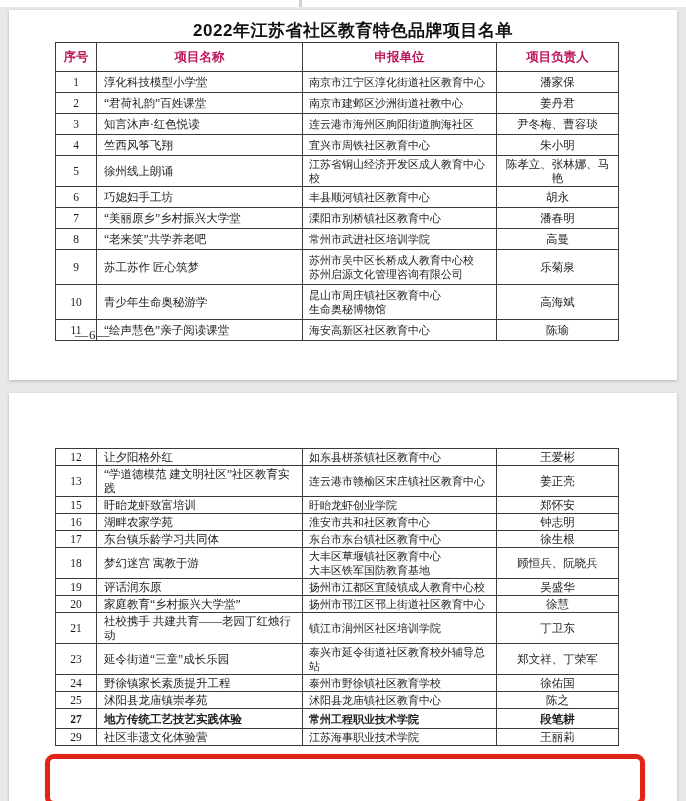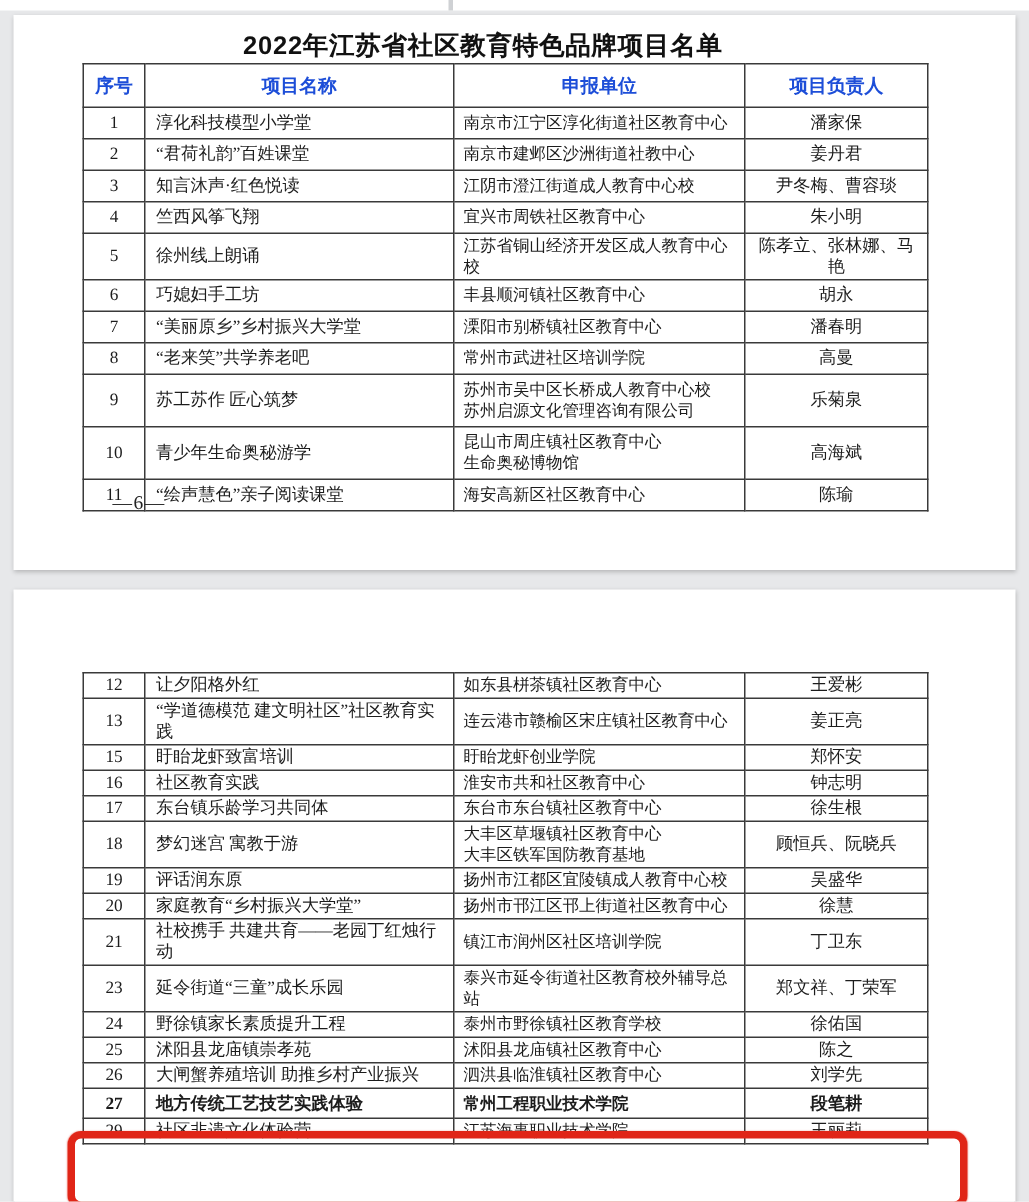--- a/index.html
+++ b/index.html
@@ -24,21 +24,21 @@
     background:#cfd1d4;
   }
   .page{
     position:absolute;left:9px;width:668px;
     background:#ffffff;
     box-shadow:0 1px 3px rgba(0,0,0,.22);
   }
   #page-1{top:10px;height:370px;}
   #page-2{top:393px;height:430px;}
   .doc-title{
-    position:absolute;left:28px;top:9px;width:570px;
+    position:absolute;left:59px;top:9px;width:570px;
     text-align:center;
     font-family:"Liberation Sans","DejaVu Sans",sans-serif;
     font-weight:bold;font-size:17px;color:#111;
     letter-spacing:.5px;
     white-space:nowrap;
   }
   table.doc-table{
     position:absolute;left:46px;
     border-collapse:collapse;
     table-layout:fixed;
@@ -48,21 +48,21 @@
   #t1-table{top:32px;}
   #t2-table{top:55px;}
   .doc-table th,.doc-table td{
     border:1px solid #3a3a3a;
     padding:1px 4px;
     overflow:hidden;
     line-height:14px;
   }
   .doc-table thead th{
     font-family:"Liberation Sans","DejaVu Sans",sans-serif;
-    font-weight:bold;font-size:12.5px;color:#1d4ed8;
+    font-weight:bold;font-size:12.5px;color:#be185d;
     text-align:center;height:26px;
   }
   .col-no{width:41px;}
   .col-name{width:206px;}
   .col-unit{width:194px;}
   .col-person{width:122px;}
   td.c-no,td.c-person{text-align:center;}
   td.c-name{text-align:left;padding-left:7px;}
   td.c-unit{text-align:left;padding-left:6px;font-size:11px;white-space:pre-line;}
   #t1-table tr.rs{height:21px;}
@@ -117,21 +117,21 @@
   </tr>
           <tr class="rs">
     <td class="c-no">2</td>
     <td class="c-name">“君荷礼韵”百姓课堂</td>
     <td class="c-unit">南京市建邺区沙洲街道社教中心</td>
     <td class="c-person">姜丹君</td>
   </tr>
           <tr class="rs">
     <td class="c-no">3</td>
     <td class="c-name">知言沐声·红色悦读</td>
-    <td class="c-unit">江阴市澄江街道成人教育中心校</td>
+    <td class="c-unit">连云港市海州区朐阳街道朐海社区</td>
     <td class="c-person">尹冬梅、曹容琰</td>
   </tr>
           <tr class="rs">
     <td class="c-no">4</td>
     <td class="c-name">竺西风筝飞翔</td>
     <td class="c-unit">宜兴市周铁社区教育中心</td>
     <td class="c-person">朱小明</td>
   </tr>
           <tr class="rs">
     <td class="c-no">5</td>
@@ -204,21 +204,21 @@
     <td class="c-person">姜正亮</td>
   </tr>
           <tr class="rs">
     <td class="c-no">15</td>
     <td class="c-name">盱眙龙虾致富培训</td>
     <td class="c-unit">盱眙龙虾创业学院</td>
     <td class="c-person">郑怀安</td>
   </tr>
           <tr class="rs">
     <td class="c-no">16</td>
-    <td class="c-name">社区教育实践</td>
+    <td class="c-name">湖畔农家学苑</td>
     <td class="c-unit">淮安市共和社区教育中心</td>
     <td class="c-person">钟志明</td>
   </tr>
           <tr class="rs">
     <td class="c-no">17</td>
     <td class="c-name">东台镇乐龄学习共同体</td>
     <td class="c-unit">东台市东台镇社区教育中心</td>
     <td class="c-person">徐生根</td>
   </tr>
           <tr class="rd">
@@ -257,26 +257,20 @@
     <td class="c-name">野徐镇家长素质提升工程</td>
     <td class="c-unit">泰州市野徐镇社区教育学校</td>
     <td class="c-person">徐佑国</td>
   </tr>
           <tr class="rs">
     <td class="c-no">25</td>
     <td class="c-name">沭阳县龙庙镇崇孝苑</td>
     <td class="c-unit">沭阳县龙庙镇社区教育中心</td>
     <td class="c-person">陈之</td>
   </tr>
-          <tr class="rs">
-    <td class="c-no">26</td>
-    <td class="c-name">大闸蟹养殖培训 助推乡村产业振兴</td>
-    <td class="c-unit">泗洪县临淮镇社区教育中心</td>
-    <td class="c-person">刘学先</td>
-  </tr>
           <tr class="rh highlight">
     <td class="c-no">27</td>
     <td class="c-name">地方传统工艺技艺实践体验</td>
     <td class="c-unit">常州工程职业技术学院</td>
     <td class="c-person">段笔耕</td>
   </tr>
           <tr class="rs">
     <td class="c-no">29</td>
     <td class="c-name">社区非遗文化体验营</td>
     <td class="c-unit">江苏海事职业技术学院</td>

